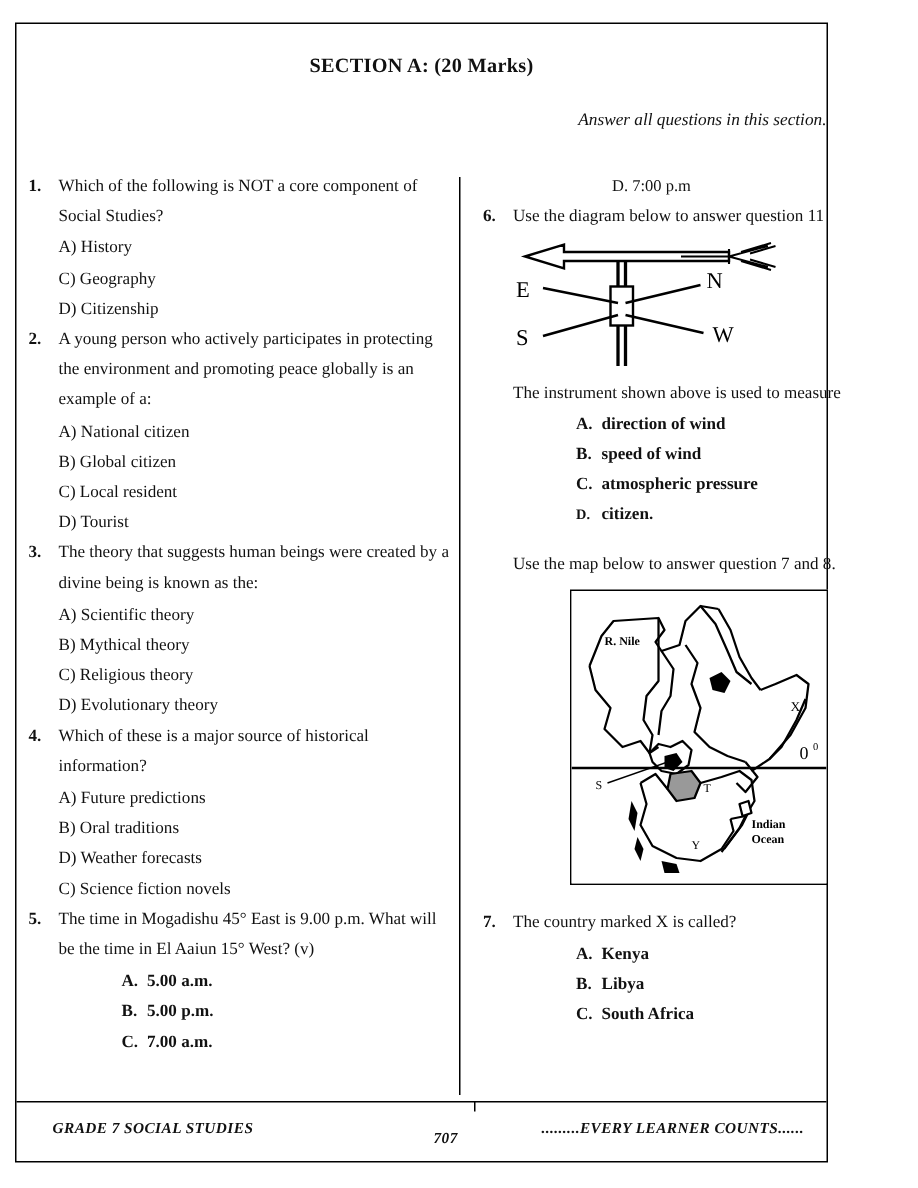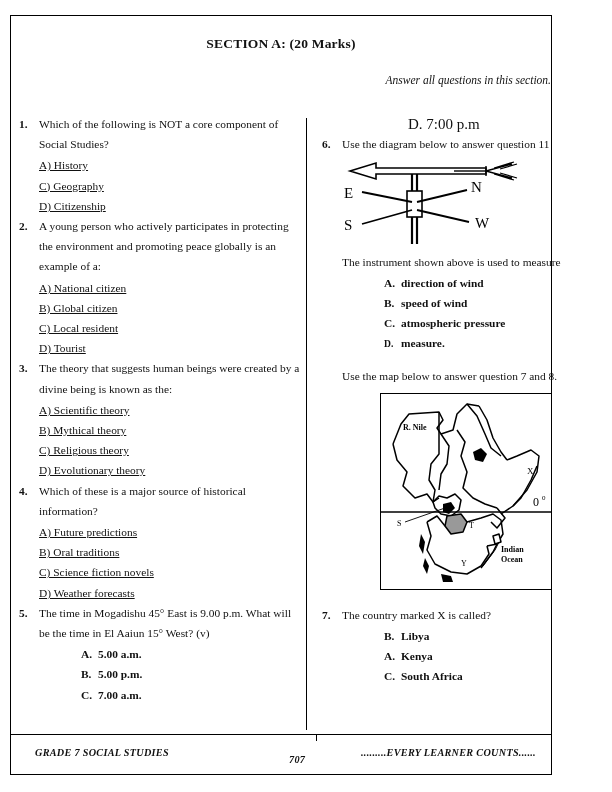--- a/index.html
+++ b/index.html
@@ -13,27 +13,27 @@
   .columns{position:absolute;left:0;top:98px;width:100%;height:622px;}
   .divider{position:absolute;left:295px;top:4px;width:0;height:612px;border-left:1.3px solid #000;}
 
   .col{position:absolute;top:0;box-sizing:border-box;}
   .col-left{left:8px;width:285px;}
   .col-right{left:303px;width:284px;padding-left:8px;}
 
   .q{display:flex;font-size:11.4px;line-height:20.2px;margin-bottom:1px;}
   .qnum{font-weight:bold;width:20px;flex:0 0 20px;}
   .qtext{flex:1;}
-  .opt{font-size:11.4px;line-height:20.2px;margin-left:20px;text-decoration:underline;}
+  .opt{font-size:11.4px;line-height:20.2px;margin-left:20px;}
   .opt-ind{font-size:11.4px;line-height:20.2px;margin-left:62px;font-weight:bold;}
   .opt-ind .lbl{display:inline-block;width:17px;}
   .opt-small .lbl{font-size:9.6px;}
 
   .r-lead{font-size:11.4px;line-height:20.2px;margin-left:20px;}
-  .r-top-opt{font-size:15px;line-height:20.2px;margin-left:86px;}
+  .r-top-opt{font-size:11px;line-height:20.2px;margin-left:86px;}
   .spacer-md{height:12px;}
 
   
   .vane-wrap{position:relative;height:92px;margin:4px 0 2px 0;}
   .vane{position:absolute;left:14px;top:0;}
   .vane text{font-family:"Liberation Serif",serif;}
 
   
   .map-wrap{position:relative;height:212px;margin-top:6px;}
   .map{position:absolute;left:58px;top:0;border:1.4px solid #000;background:#fff;}
@@ -84,22 +84,22 @@
       <div class="opt">B) Mythical theory</div>
       <div class="opt">C) Religious theory</div>
       <div class="opt">D) Evolutionary theory</div>
 
       <div class="q">
         <span class="qnum">4.</span>
         <span class="qtext">Which of these is a major source of historical information?</span>
       </div>
       <div class="opt">A) Future predictions</div>
       <div class="opt">B) Oral traditions</div>
+      <div class="opt">D) Weather forecasts</div>
       <div class="opt">C) Science fiction novels</div>
-      <div class="opt">D) Weather forecasts</div>
 
       <div class="q">
         <span class="qnum">5.</span>
         <span class="qtext">The time in Mogadishu 45° East is 9.00 p.m. What will be the time in El Aaiun 15° West? (v)</span>
       </div>
       <div class="opt-ind">
         <span class="lbl">A.</span><span>5.00 a.m.</span>
       </div>
       <div class="opt-ind">
         <span class="lbl">B.</span><span>5.00 p.m.</span>
@@ -155,21 +155,21 @@
       <div class="opt-ind">
         <span class="lbl">A.</span><span>direction of wind</span>
       </div>
       <div class="opt-ind">
         <span class="lbl">B.</span><span>speed of wind</span>
       </div>
       <div class="opt-ind">
         <span class="lbl">C.</span><span>atmospheric pressure</span>
       </div>
       <div class="opt-ind opt-small">
-        <span class="lbl">D.</span><span>measure.</span>
+        <span class="lbl">D.</span><span>citizen.</span>
       </div>
 
       <div class="spacer-md"></div>
       <div class="r-lead">Use the map below to answer question 7 and 8.</div>
 
       <div class="map-wrap">
         <svg class="map" width="170" height="195" viewBox="0 0 170 195">
           <rect x="0" y="0" width="170" height="195" fill="#fff"></rect>
 
           <line x1="0" y1="118" x2="170" y2="118" stroke="#000" stroke-width="1.6"></line>
@@ -223,24 +223,24 @@
           <text x="120" y="158" font-size="8" font-weight="bold" font-family="Liberation Serif, serif">Indian</text>
           <text x="120" y="168" font-size="8" font-weight="bold" font-family="Liberation Serif, serif">Ocean</text>
         </svg>
       </div>
 
       <div class="q">
         <span class="qnum">7.</span>
         <span class="qtext">The country marked X is called?</span>
       </div>
       <div class="opt-ind">
+        <span class="lbl">A.</span><span>Kenya</span>
+      </div>
+      <div class="opt-ind">
         <span class="lbl">B.</span><span>Libya</span>
-      </div>
-      <div class="opt-ind">
-        <span class="lbl">A.</span><span>Kenya</span>
       </div>
       <div class="opt-ind">
         <span class="lbl">C.</span><span>South Africa</span>
       </div>
     </div>
   </div>
 
   <div class="footer">
     <div class="footer-inner">
       <span class="f-tick"></span>

